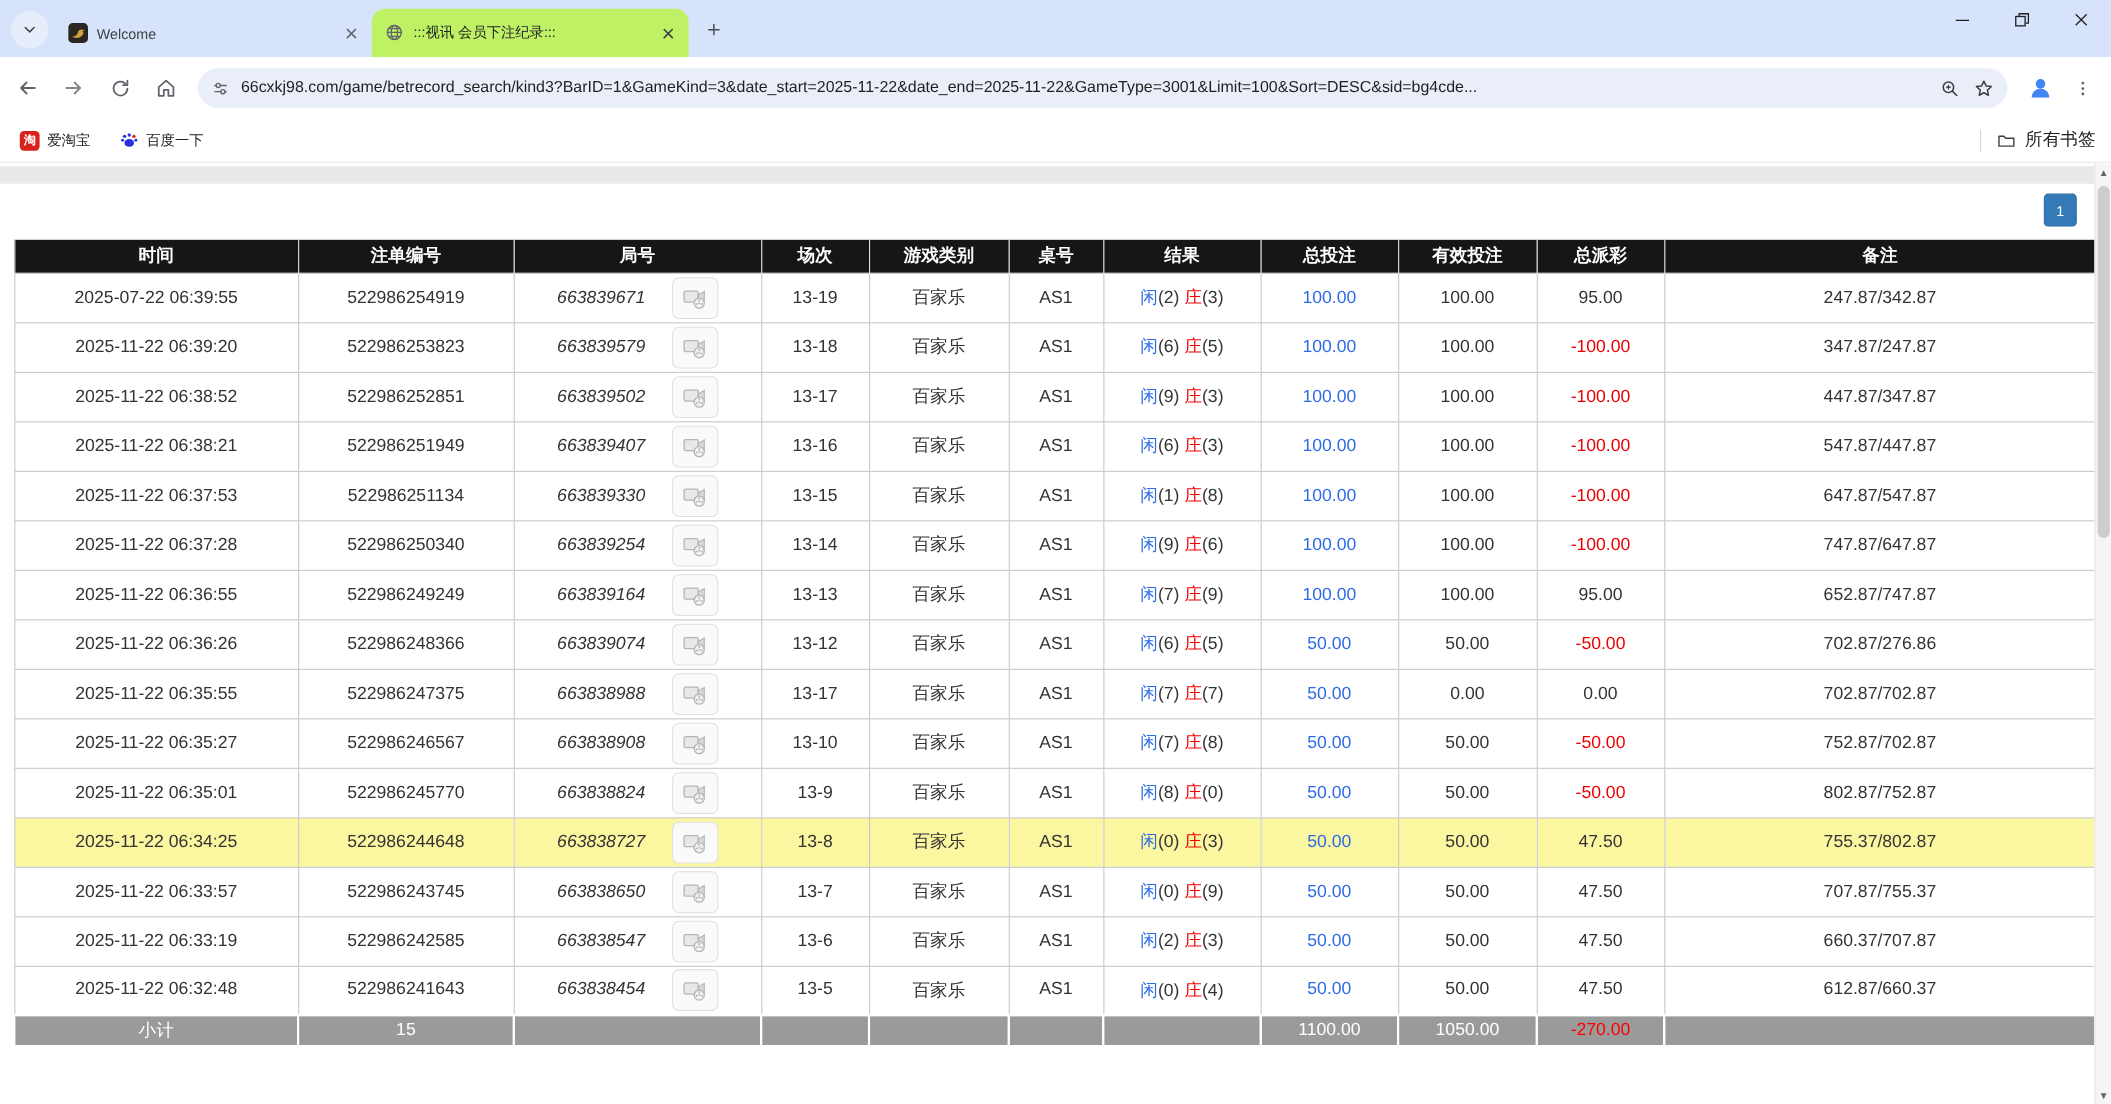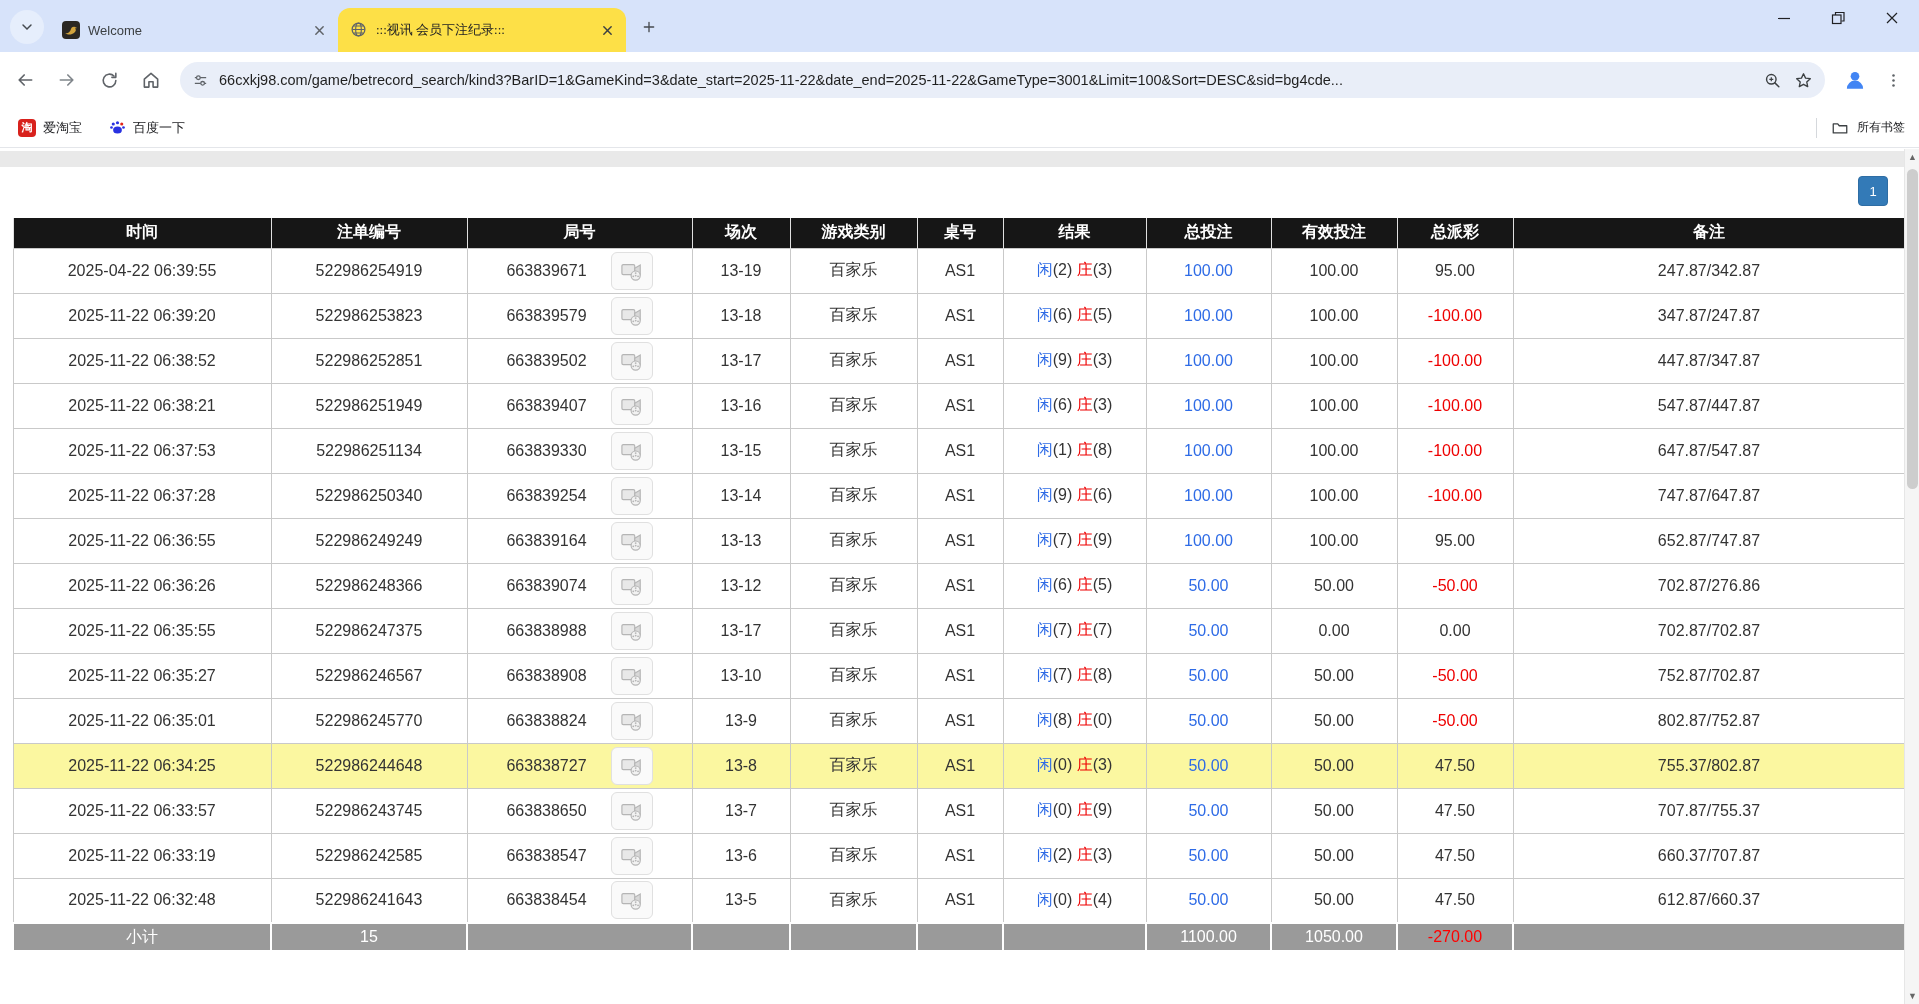--- a/index.html
+++ b/index.html
@@ -6,21 +6,21 @@
   html,body { width:1919px; height:1004px; overflow:hidden;
     font-family:"Liberation Sans","DejaVu Sans",sans-serif; background:#fff; }
 
   
   .titlebar { position:absolute; top:0; left:0; width:1919px; height:52px;
     background:#d7e3fa; display:flex; align-items:flex-end; }
   .tab-search { width:34px; height:34px; margin:0 6px 8px 10px; border-radius:50%;
     background:#e6eefc; display:flex; align-items:center; justify-content:center; }
   .tab { width:288px; height:44px; margin-top:8px; display:flex; align-items:center;
     padding:0 10px 0 12px; border-radius:12px 12px 0 0; color:#3c4043; font-size:13px; }
-  .tab.active { background:#fde047; color:#202124;font-family:Liberation Serif, serif; }
+  .tab.active { background:#bef264; color:#202124; }
   .tab .title { flex:1; white-space:nowrap; overflow:hidden; text-overflow:ellipsis; margin:0 8px; }
   .tab-close { width:18px; height:18px; border-radius:50%; display:flex; align-items:center;
     justify-content:center; flex:none; }
   .favicon { width:18px; height:18px; flex:none; }
   .newtab-btn { width:30px; height:30px; margin:0 0 10px 8px; border-radius:50%;
     display:flex; align-items:center; justify-content:center; }
   .win-controls { margin-left:auto; display:flex; align-self:flex-start; }
   .win-btn { width:54px; height:36px; display:flex; align-items:center; justify-content:center; }
 
   .toolbar { position:absolute; top:52px; left:0; width:1919px; height:56px;
@@ -34,21 +34,21 @@
   .avatar { width:32px; height:32px; border-radius:50%; display:flex; align-items:center;
     justify-content:center; margin-right:6px; }
   .menu-btn { width:32px; height:32px; display:flex; align-items:center;
     justify-content:center; margin-right:10px; }
 
   .bookmarks { position:absolute; top:108px; left:0; width:1919px; height:40px;
     background:#fff; border-bottom:1px solid #e4e6ea; display:flex; align-items:center; }
   .bm-item { display:flex; align-items:center; gap:7px; padding:5px 8px; margin-left:10px;
     border-radius:8px; font-size:13px; color:#202124; }
   .bm-right { margin-left:auto; display:flex; align-items:center; gap:8px; padding-right:14px;
-    font-size:12px; color:#202124;padding-left:24px; }
+    font-size:16px; color:#202124;padding-left:24px; }
   .bm-divider { width:1px; height:20px; background:#d5d8dc; margin-right:6px; }
   .bm-ico { width:18px; height:18px; flex:none; display:flex; align-items:center; justify-content:center; }
   .taobao { width:18px; height:18px; background:#d8211c; border-radius:4px; color:#fff;
     font-size:11px; font-weight:bold; display:flex; align-items:center; justify-content:center; }
 
   
   .page { position:absolute; top:149px; left:0; width:1904px; height:855px; background:#fff; }
   .page-strip { position:absolute; top:2px; left:0; width:100%; height:16px; background:#e9e9e9; }
   .pager-row { position:absolute; top:27px; right:16px; }
   .page-btn { width:30px; height:30px; background:#337ab7; border:1px solid #2e6da4;
@@ -57,21 +57,21 @@
   table { position:absolute; top:69px; left:12px; width:1892px; table-layout:fixed;
     border-collapse:collapse; font-size:16px; color:#333; }
   th { background:#161616; color:#fff; font-weight:bold; height:30px;
     border-right:1px solid #e0e0e0; border-left:1px solid #e0e0e0; }
   td { height:45px; text-align:center; border:1px solid #c9c9c9; background:#fff;
     overflow:hidden; white-space:nowrap; }
   tr.hl td { background:#fbf7a0; }
   .blue { color:#2e6be6; }
   .red { color:#ee0000; }
   .dk { color:#333; }
-  .round-cell .inner { display:flex; align-items:center; justify-content:center; gap:24px; }
+  .round-cell .inner { display:flex; align-items:center; justify-content:center; gap:24px;font-style:italic; }
   .video-btn { width:42px; height:38px; background:#fafafa; border:1px solid #e0e0e0;
     border-radius:6px; display:inline-flex; align-items:center; justify-content:center; }
   tr.foot td { background:#9a9a9a; color:#fff; font-weight:normal; height:28px;
     border:2px solid #fff; }
   tr.foot td.red { color:#ff0000; }
 
   
   .scrollbar { position:absolute; top:149px; right:0; width:15px; height:855px;
     background:#f5f5f5; border-left:1px solid #e6e6e6; }
   .sb-arrow { position:absolute; left:0; width:15px; height:16px; color:#666; font-size:9px;
@@ -259,21 +259,21 @@
           <th>桌号</th>
           <th>结果</th>
           <th>总投注</th>
           <th>有效投注</th>
           <th>总派彩</th>
           <th>备注</th>
         </tr>
       </thead>
     <tbody>
         <tr>
-          <td>2025-04-22 06:39:55</td>
+          <td>2025-07-22 06:39:55</td>
           <td>522986254919</td>
           <td class="round-cell">
             <span class="inner">
               <span>663839671</span>
               <button class="video-btn">
                 <svg width="24" height="22" viewBox="0 0 26 24">
                   <rect x="2" y="5" width="14" height="11" rx="1.5" fill="#e8e8e8" stroke="#b5b5b5" stroke-width="1.3"></rect>
                   <path d="M16 9l6-3.5v10L16 12z" fill="#d8d8d8" stroke="#b5b5b5" stroke-width="1.2"></path>
                   <circle cx="17" cy="17" r="5" fill="#f2f2f2" stroke="#b5b5b5" stroke-width="1.3"></circle>
                   <circle cx="17" cy="17" r="1" fill="#b5b5b5"></circle>

